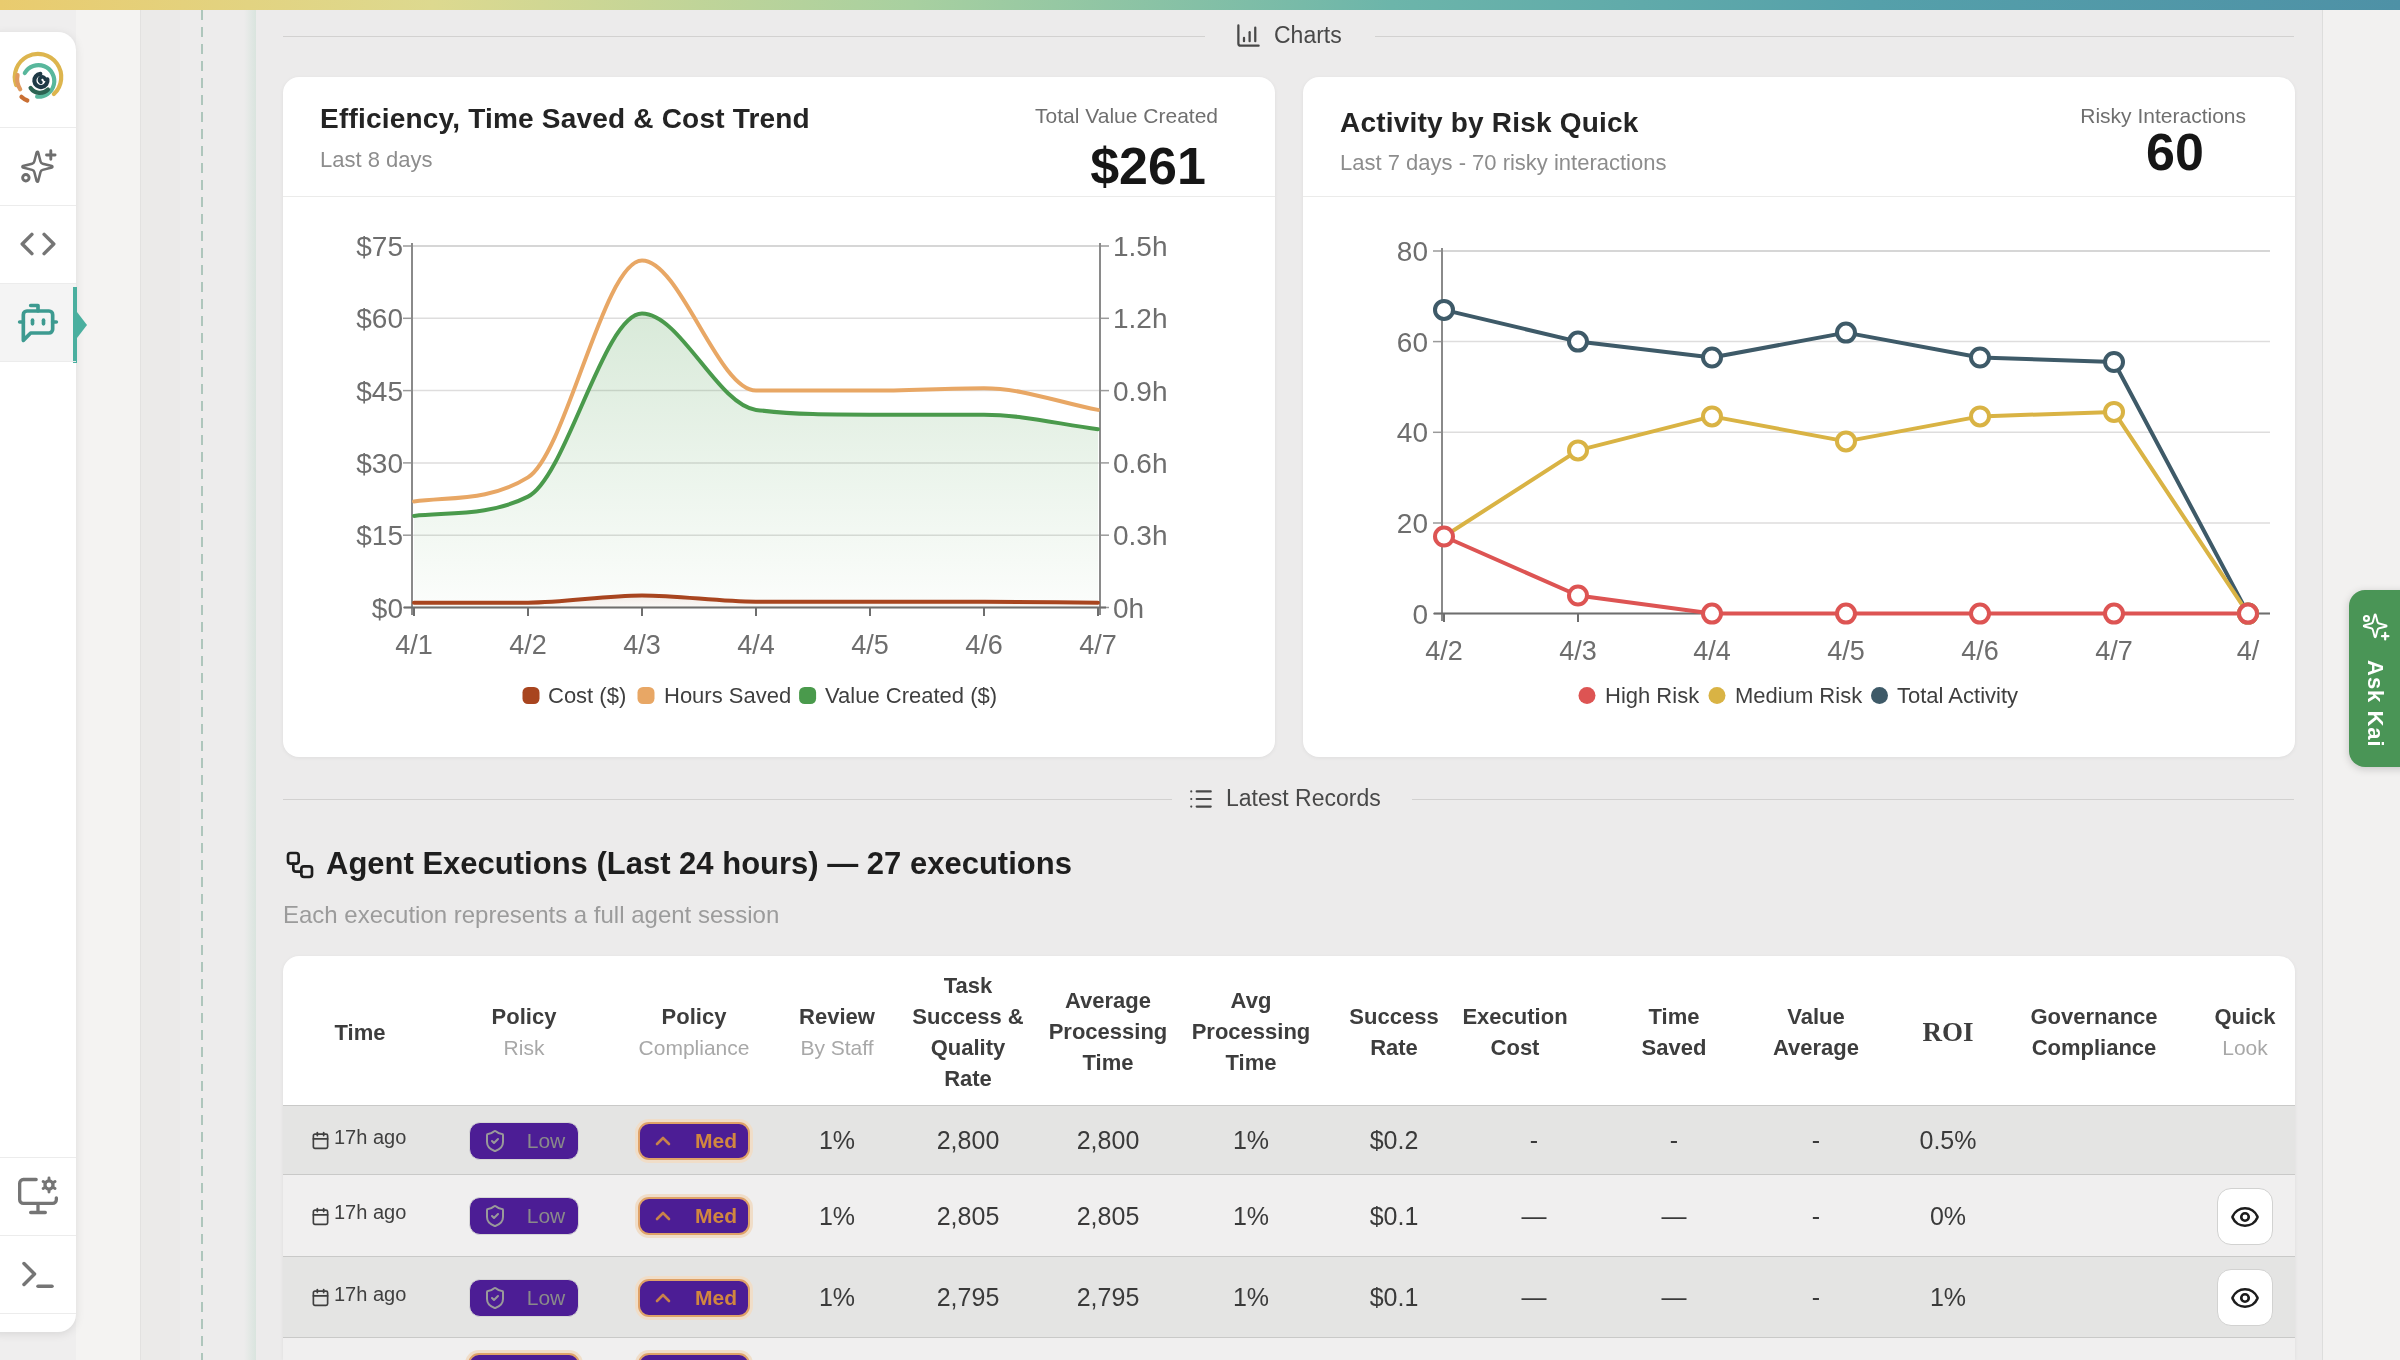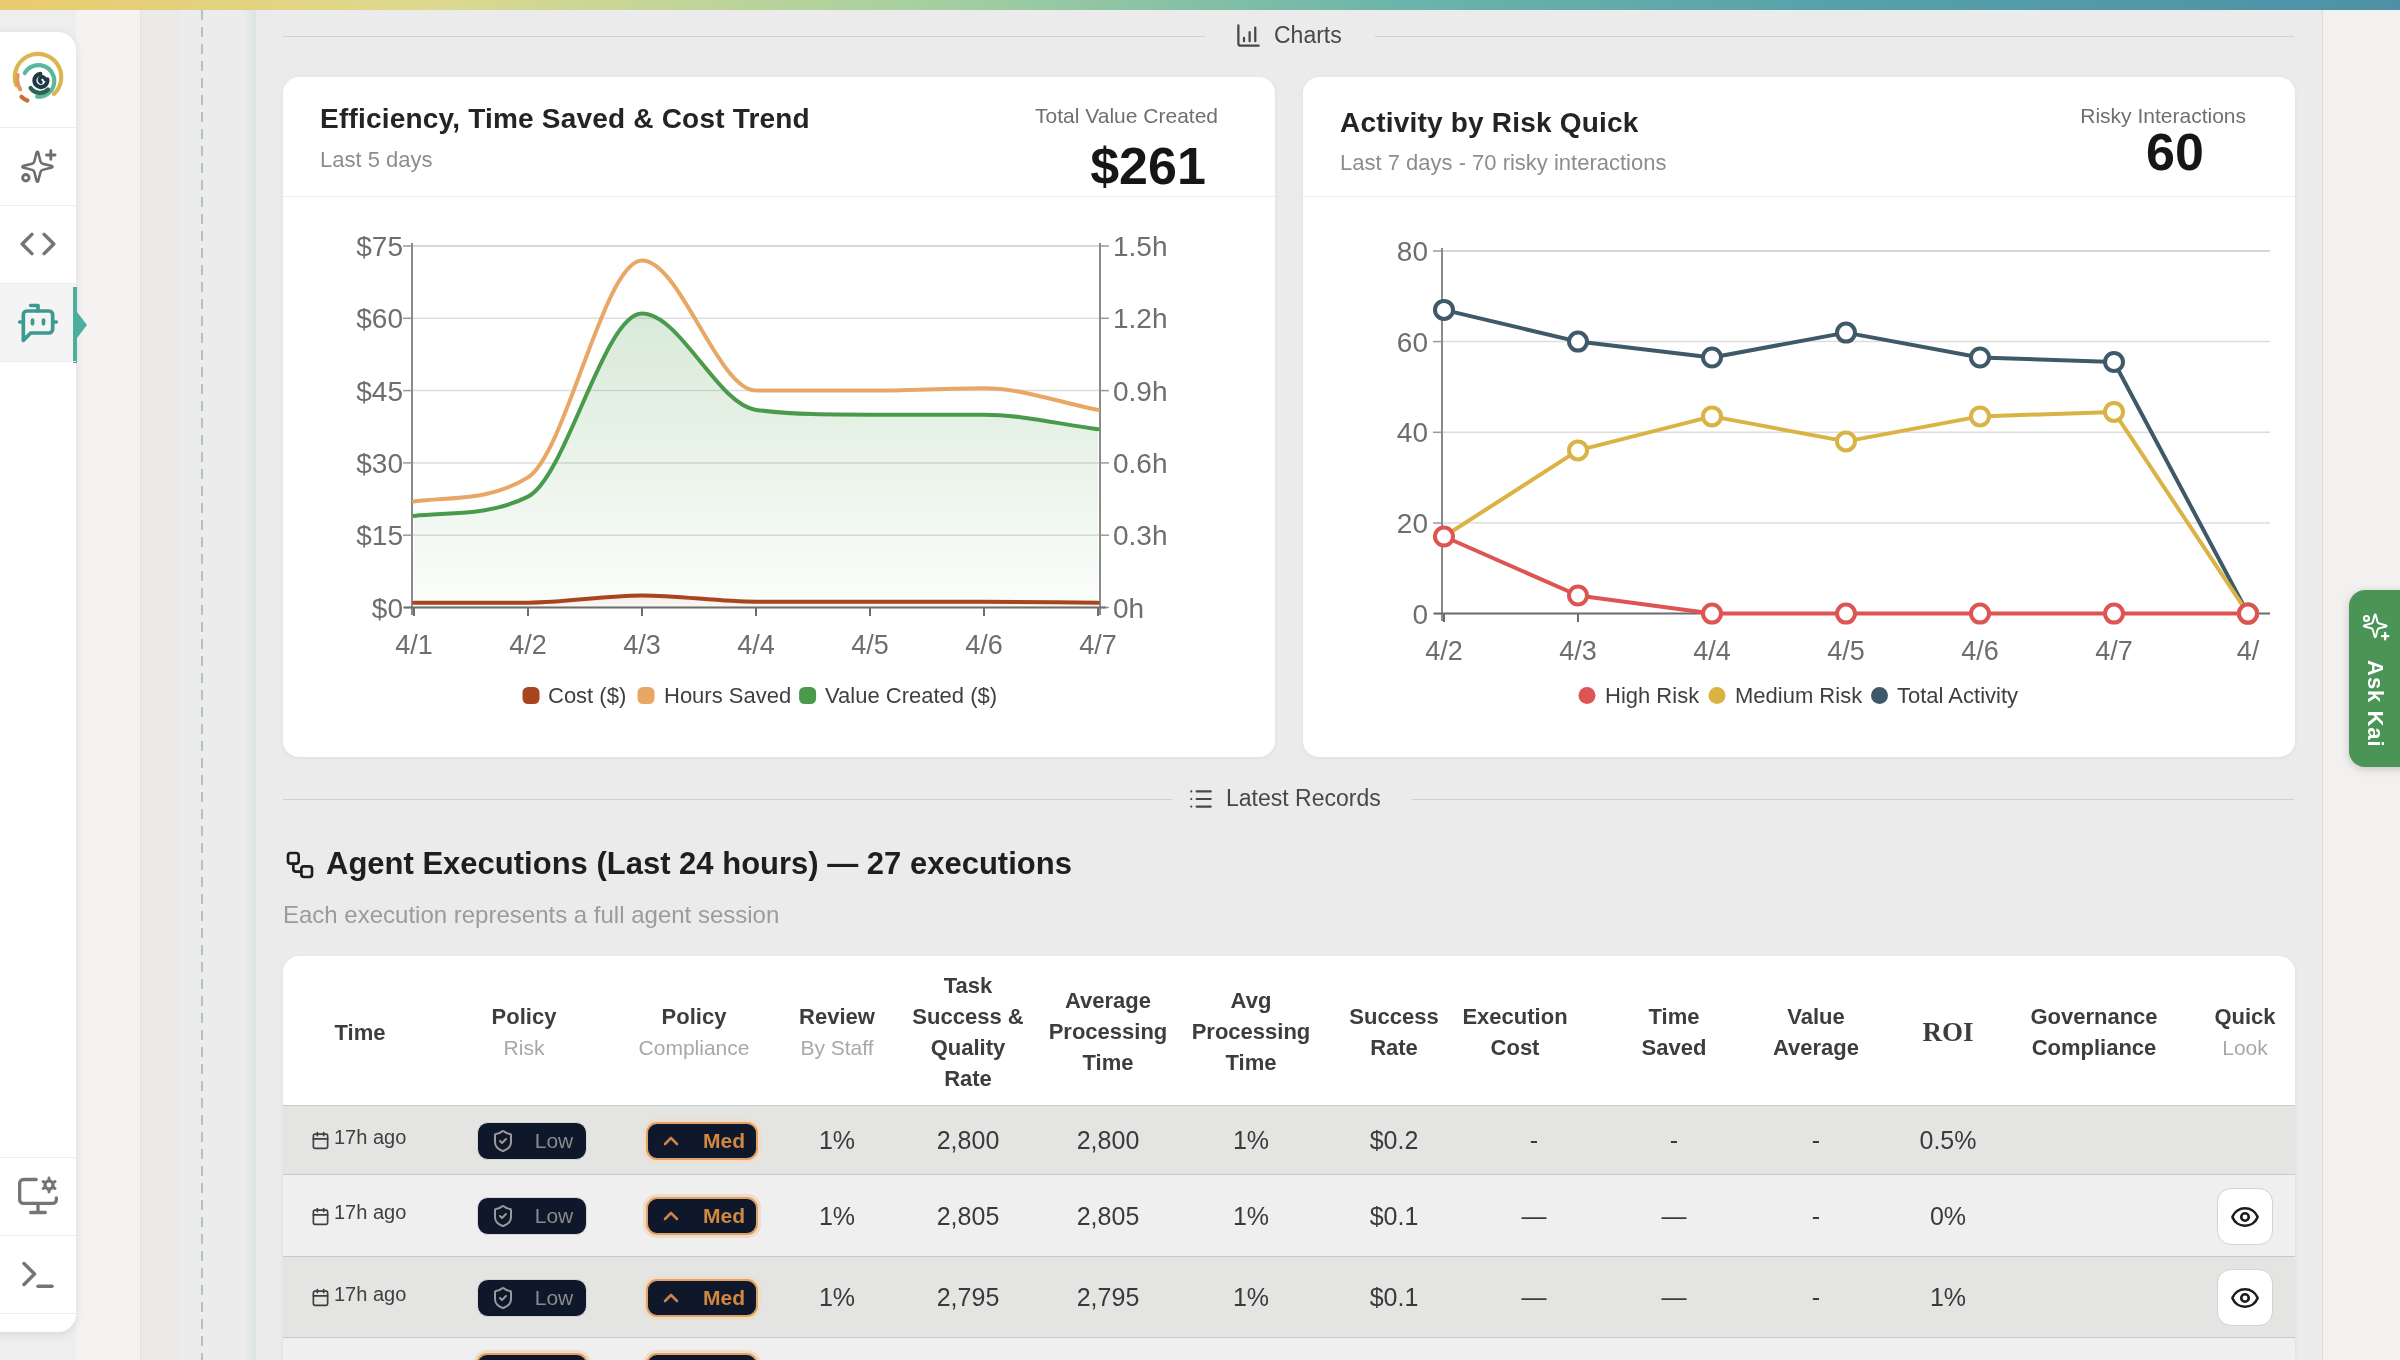--- a/index.html
+++ b/index.html
@@ -47,21 +47,21 @@
 
   
   #tablecard { position:absolute; left:283px; top:956px; width:2012px; height:404px;
     background:#fff; border-radius:16px 16px 0 0; box-shadow:0 1px 4px rgba(0,0,0,0.06); overflow:hidden; }
   .th { position:absolute; transform:translateX(-50%); text-align:center;
     font-size:22px; font-weight:bold; color:#3d3d3d; line-height:31px; }
   .th .sub { font-weight:normal; color:#a8a8a8; font-size:21px; }
   .row { position:absolute; left:0; width:2012px; }
   .cell { position:absolute; transform:translateX(-50%); text-align:center; font-size:25px; color:#3a3a3a; }
   .badge { position:absolute; transform:translateX(-50%); height:38px; border-radius:11px;
-    background:#0f172a; display:flex; align-items:center; justify-content:center; gap:20px;margin-left:8px; }
+    background:#4c1d95; display:flex; align-items:center; justify-content:center; gap:20px; }
   .badge-low { width:110px; border:1.5px solid #d6d6d5; color:#8a8a8a; font-size:21px; }
   .badge-med { width:112px; border:2px solid #dfa268; color:#d1873f; font-size:21px; font-weight:bold;
     box-shadow:0 0 0 3px #f0ddc8; }
   .eyebtn { position:absolute; transform:translateX(-50%); width:56px; height:57px; background:#fff;
     border:1.5px solid #d2d2d1; border-radius:14px; display:flex; align-items:center; justify-content:center; }
 
   
   #askkai { position:absolute; left:2349px; top:590px; width:60px; height:177px; background:#4a9556;
     border-radius:16px 0 0 16px; box-shadow:0 2px 8px rgba(0,0,0,0.18); }
   #askkai-text { position:absolute; left:2362px; top:660px; color:#fff; font-size:22px; font-weight:bold;
@@ -148,21 +148,21 @@
     <path d="M3 3v16a2 2 0 0 0 2 2h16"></path>
       <path d="M13 17V9"></path>
       <path d="M18 17V5"></path>
       <path d="M8 17v-3"></path>
   </svg>
   <span>Charts</span>
 </div>
 
 <div class="card" style="left:283px; top:77px; width:992px; height:680px;"></div>
 <div class="ctitle" style="left:320px; top:103px;">Efficiency, Time Saved &amp; Cost Trend</div>
-<div class="csub" style="left:320px; top:147px;">Last 5 days</div>
+<div class="csub" style="left:320px; top:147px;">Last 8 days</div>
 <div class="cstat-label" style="left:1000px; top:104px; width:218px; text-align:right;">Total Value Created</div>
 <div class="cstat-num" style="left:1048px; top:140px; width:200px; text-align:center; font-size:52px; line-height:1;">$261</div>
 <div class="card-head-line" style="left:283px; width:992px; top:196px;"></div>
 <svg class="abs" style="left:283px; top:200px;" width="992" height="540" viewBox="283 200 992 540" id="chart1">
 <defs>
       <linearGradient id="gfill" x1="0" y1="0" x2="0" y2="1">
 <stop offset="0" stop-color="#4f9e51" stop-opacity="0.22"></stop>
         <stop offset="1" stop-color="#4f9e51" stop-opacity="0.02"></stop>
       </linearGradient>
 <linearGradient id="rfill" x1="0" y1="0" x2="0" y2="1">

